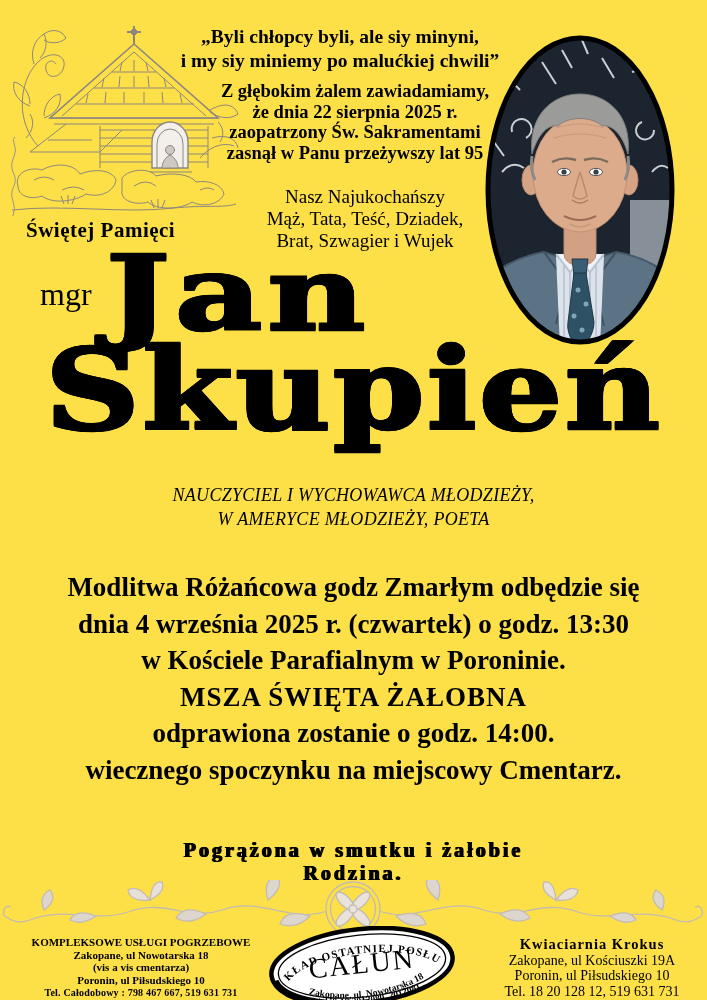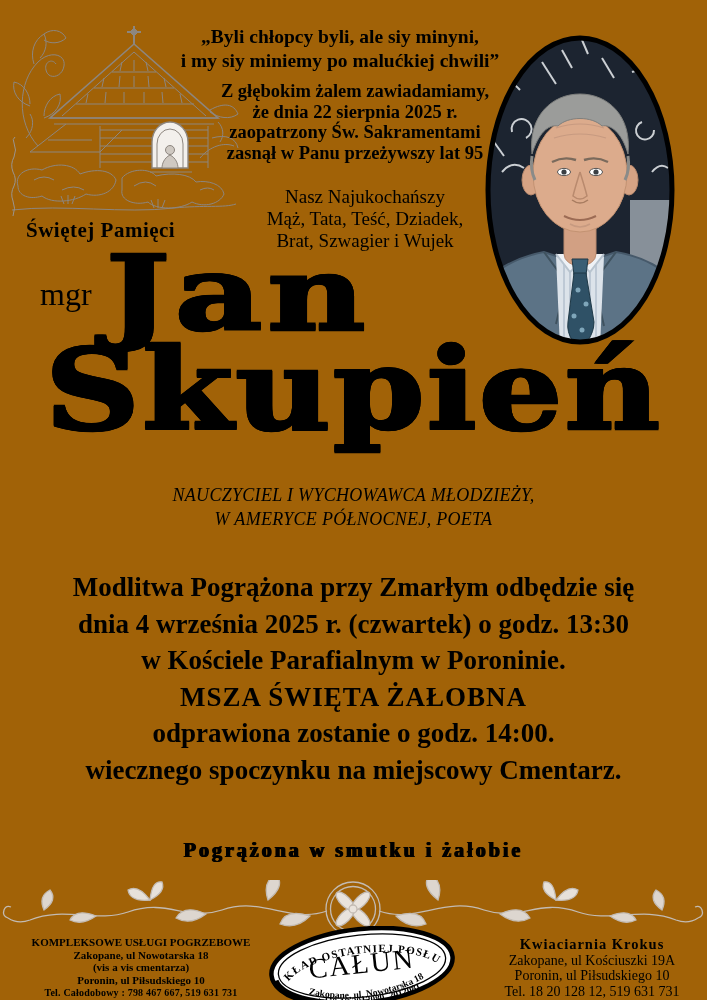--- a/index.html
+++ b/index.html
@@ -1,19 +1,19 @@
 <!DOCTYPE html>
 <html><head>
 <meta charset="utf-8">
 <style>
   * { margin:0; padding:0; box-sizing:border-box; }
   html,body { background:#888; }
   .page {
     position:relative; width:707px; height:1000px; margin:0 auto;
-    background:#a16207; color:#000;
+    background:#fde047; color:#000;
     font-family:"Liberation Serif","DejaVu Serif",serif;
     overflow:hidden;
   }
   .abs { position:absolute; }
   .ctr { text-align:center; }
 
   .quote { left:130px; top:25px; width:420px; font-size:19.5px; line-height:24px; font-weight:bold; }
   .notice { left:185px; top:81px; width:340px; font-size:18.5px; line-height:20.5px; font-weight:bold; }
   .relation { left:215px; top:186px; width:300px; font-size:19px; line-height:22px; font-weight:normal; }
   .memory { left:26px; top:218px; font-size:21px; font-weight:bold; letter-spacing:0.5px; }
@@ -201,34 +201,35 @@
   <div class="abs name-row">
     <span class="degree">mgr</span>
     <span class="fat first-name">Jan</span>
   </div>
   <div class="abs last-name-wrap">
     <span class="fat last-name">Skupień</span>
   </div>
 
   <div class="abs bio ctr">
     <div>NAUCZYCIEL I WYCHOWAWCA MŁODZIEŻY,</div>
-    <div>W AMERYCE PÓŁNOCNEJ, POETA</div>
+    <div>W AMERYCE MŁODZIEŻY, POETA</div>
   </div>
 
   <div class="abs ceremony ctr">
-    <div>Modlitwa Pogrążona przy Zmarłym odbędzie się</div>
+    <div>Modlitwa Różańcowa godz Zmarłym odbędzie się</div>
     <div>dnia 4 września 2025 r. (czwartek) o godz. 13:30</div>
     <div>w Kościele Parafialnym w Poroninie.</div>
     <div class="caps">MSZA ŚWIĘTA ŻAŁOBNA</div>
     <div>odprawiona zostanie o godz. 14:00.</div>
     <div>wiecznego spoczynku na miejscowy Cmentarz.</div>
   </div>
 
   <div class="abs mourning ctr">
     <div class="fatline">Pogrążona w smutku i żałobie</div>
+    <div class="fatline">Rodzina.</div>
   </div>
 
   <div class="abs divider-wrap">
     <svg width="707" height="58" viewBox="0 0 707 58">
       <defs>
         <g id="divLeft" stroke="#c3bbb3" fill="none" stroke-width="1.3">
           <path d="M327,31 C290,44 262,16 222,30 C186,42 168,18 128,32 C96,43 64,26 30,40 C22,43 14,42 8,38"></path>
           <path d="M310,36 q-14,14 -30,8 q6,-16 30,-8z" fill="#ddd6cf"></path>
           <path d="M268,20 q-6,-18 8,-26 q10,12 -8,26z" fill="#ddd6cf"></path>
           <path d="M206,34 q-16,12 -30,4 q8,-14 30,-4z" fill="#ddd6cf"></path>

